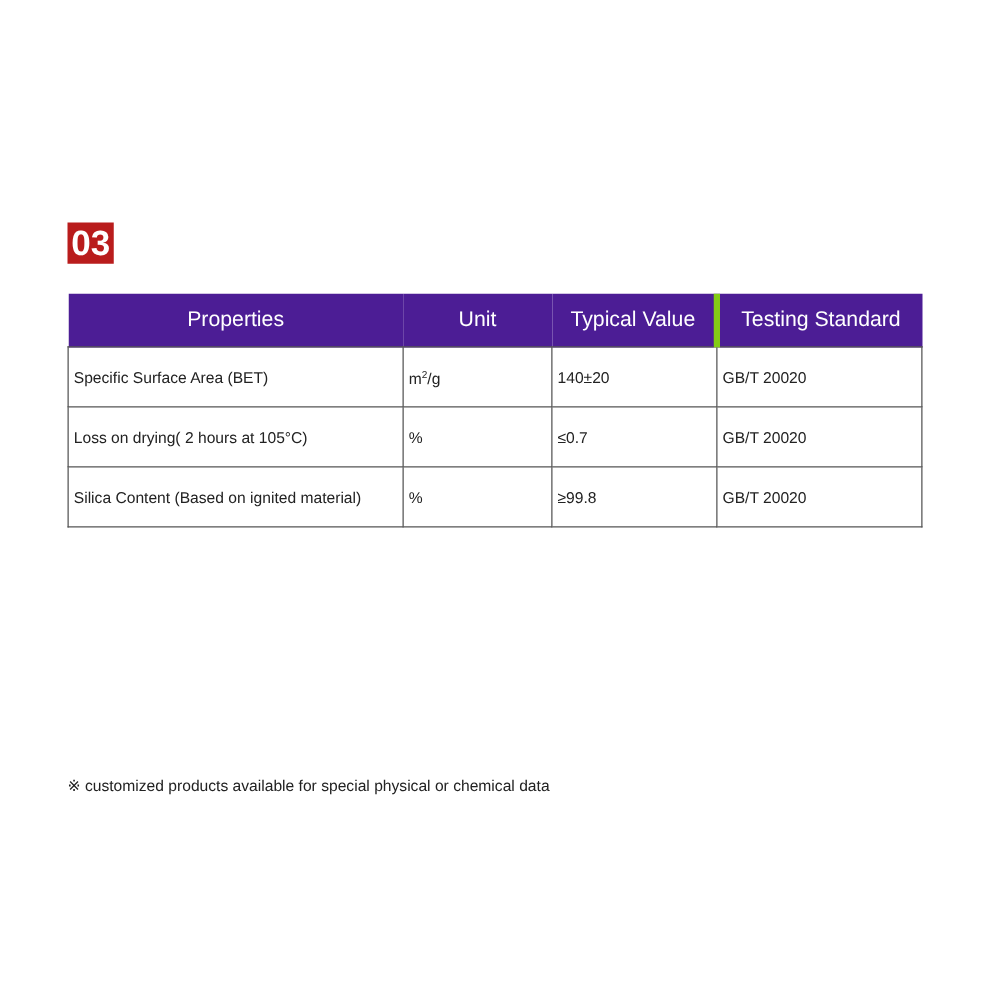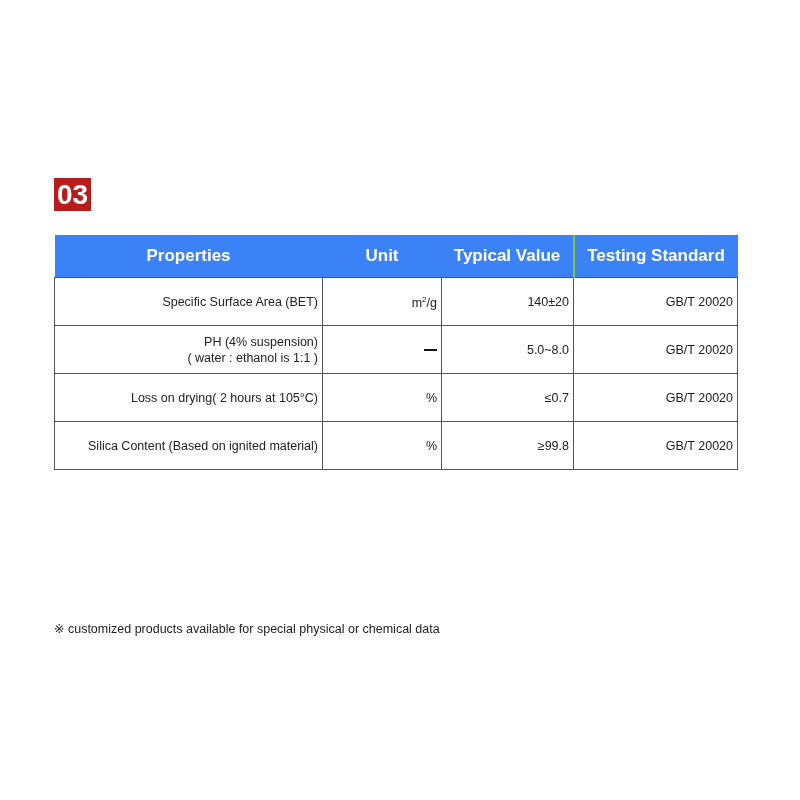--- a/index.html
+++ b/index.html
@@ -4,24 +4,24 @@
   <style>
     html, body { margin: 0; padding: 0; background: #ffffff; }
     body { width: 800px; height: 800px; position: relative; overflow: hidden;
            font-family: "Liberation Sans", "DejaVu Sans", sans-serif; color: #222; }
     .title-wrap { position: absolute; left: 54px; top: 176px; height: 36px; display: flex; align-items: center; }
     .title-num { background: #b91c1c; color: #fff; font-weight: bold; font-size: 28px;
                  height: 33px; line-height: 33px; padding: 0 3px; margin-right: 4px; letter-spacing: 0px; }
     .title-text { color: #2a6496; font-weight: bold; font-size: 30px; letter-spacing: 0.2px; }
     table.spec { position: absolute; left: 54px; top: 235px; border-collapse: collapse;
                  width: 683px; table-layout: fixed; }
-    table.spec th { background: #3b82f6; color: #fff; font-weight: bold; font-size: 17px;
+    table.spec th { background: #4c1d95; color: #fff; font-weight: normal; font-size: 17px;
                     height: 42px; padding: 0; border: none; }
-    table.spec th.sep-right { border-right: 2px solid #84cc16; }
-    table.spec td { border: 1px solid #555; font-size: 12.5px; text-align: right; vertical-align: middle;
+    table.spec th.sep-right { border-right: 5px solid #84cc16; }
+    table.spec td { border: 1px solid #555; font-size: 12.5px; text-align: left; vertical-align: middle;
                     padding: 0 4px; height: 47px; line-height: 16px; color: #222; }
     .col1 { width: 268px; } .col2 { width: 119px; } .col3 { width: 132px; } .col4 { width: 164px; }
     .prop-line { display: block; }
     .footnote { position: absolute; left: 54px; top: 621px; font-size: 12.5px; color: #222; text-align: center; }
     .unit-dash { display: inline-block; width: 13px; height: 2px; background: #111; vertical-align: middle; }
     sup { font-size: 8px; }
   </style>
 </head>
 <body>
 
@@ -49,29 +49,20 @@
     <tr>
       <td>
           <span class="prop-line">Specific Surface Area (BET)</span>
         </td>
       <td><span>m</span><sup>2</sup><span>/g</span></td>
       <td>140±20</td>
       <td>GB/T 20020</td>
     </tr>
 
 
-    <tr>
-      <td>
-          <span class="prop-line">PH (4% suspension)</span>
-          <span class="prop-line">( water : ethanol is 1:1 )</span>
-        </td>
-      <td><span class="unit-dash"></span></td>
-      <td>5.0~8.0</td>
-      <td>GB/T 20020</td>
-    </tr>
 
     <tr>
       <td>
           <span class="prop-line">Loss on drying( 2 hours at 105°C)</span>
         </td>
       <td>%</td>
       <td>≤0.7</td>
       <td>GB/T 20020</td>
     </tr>
 

